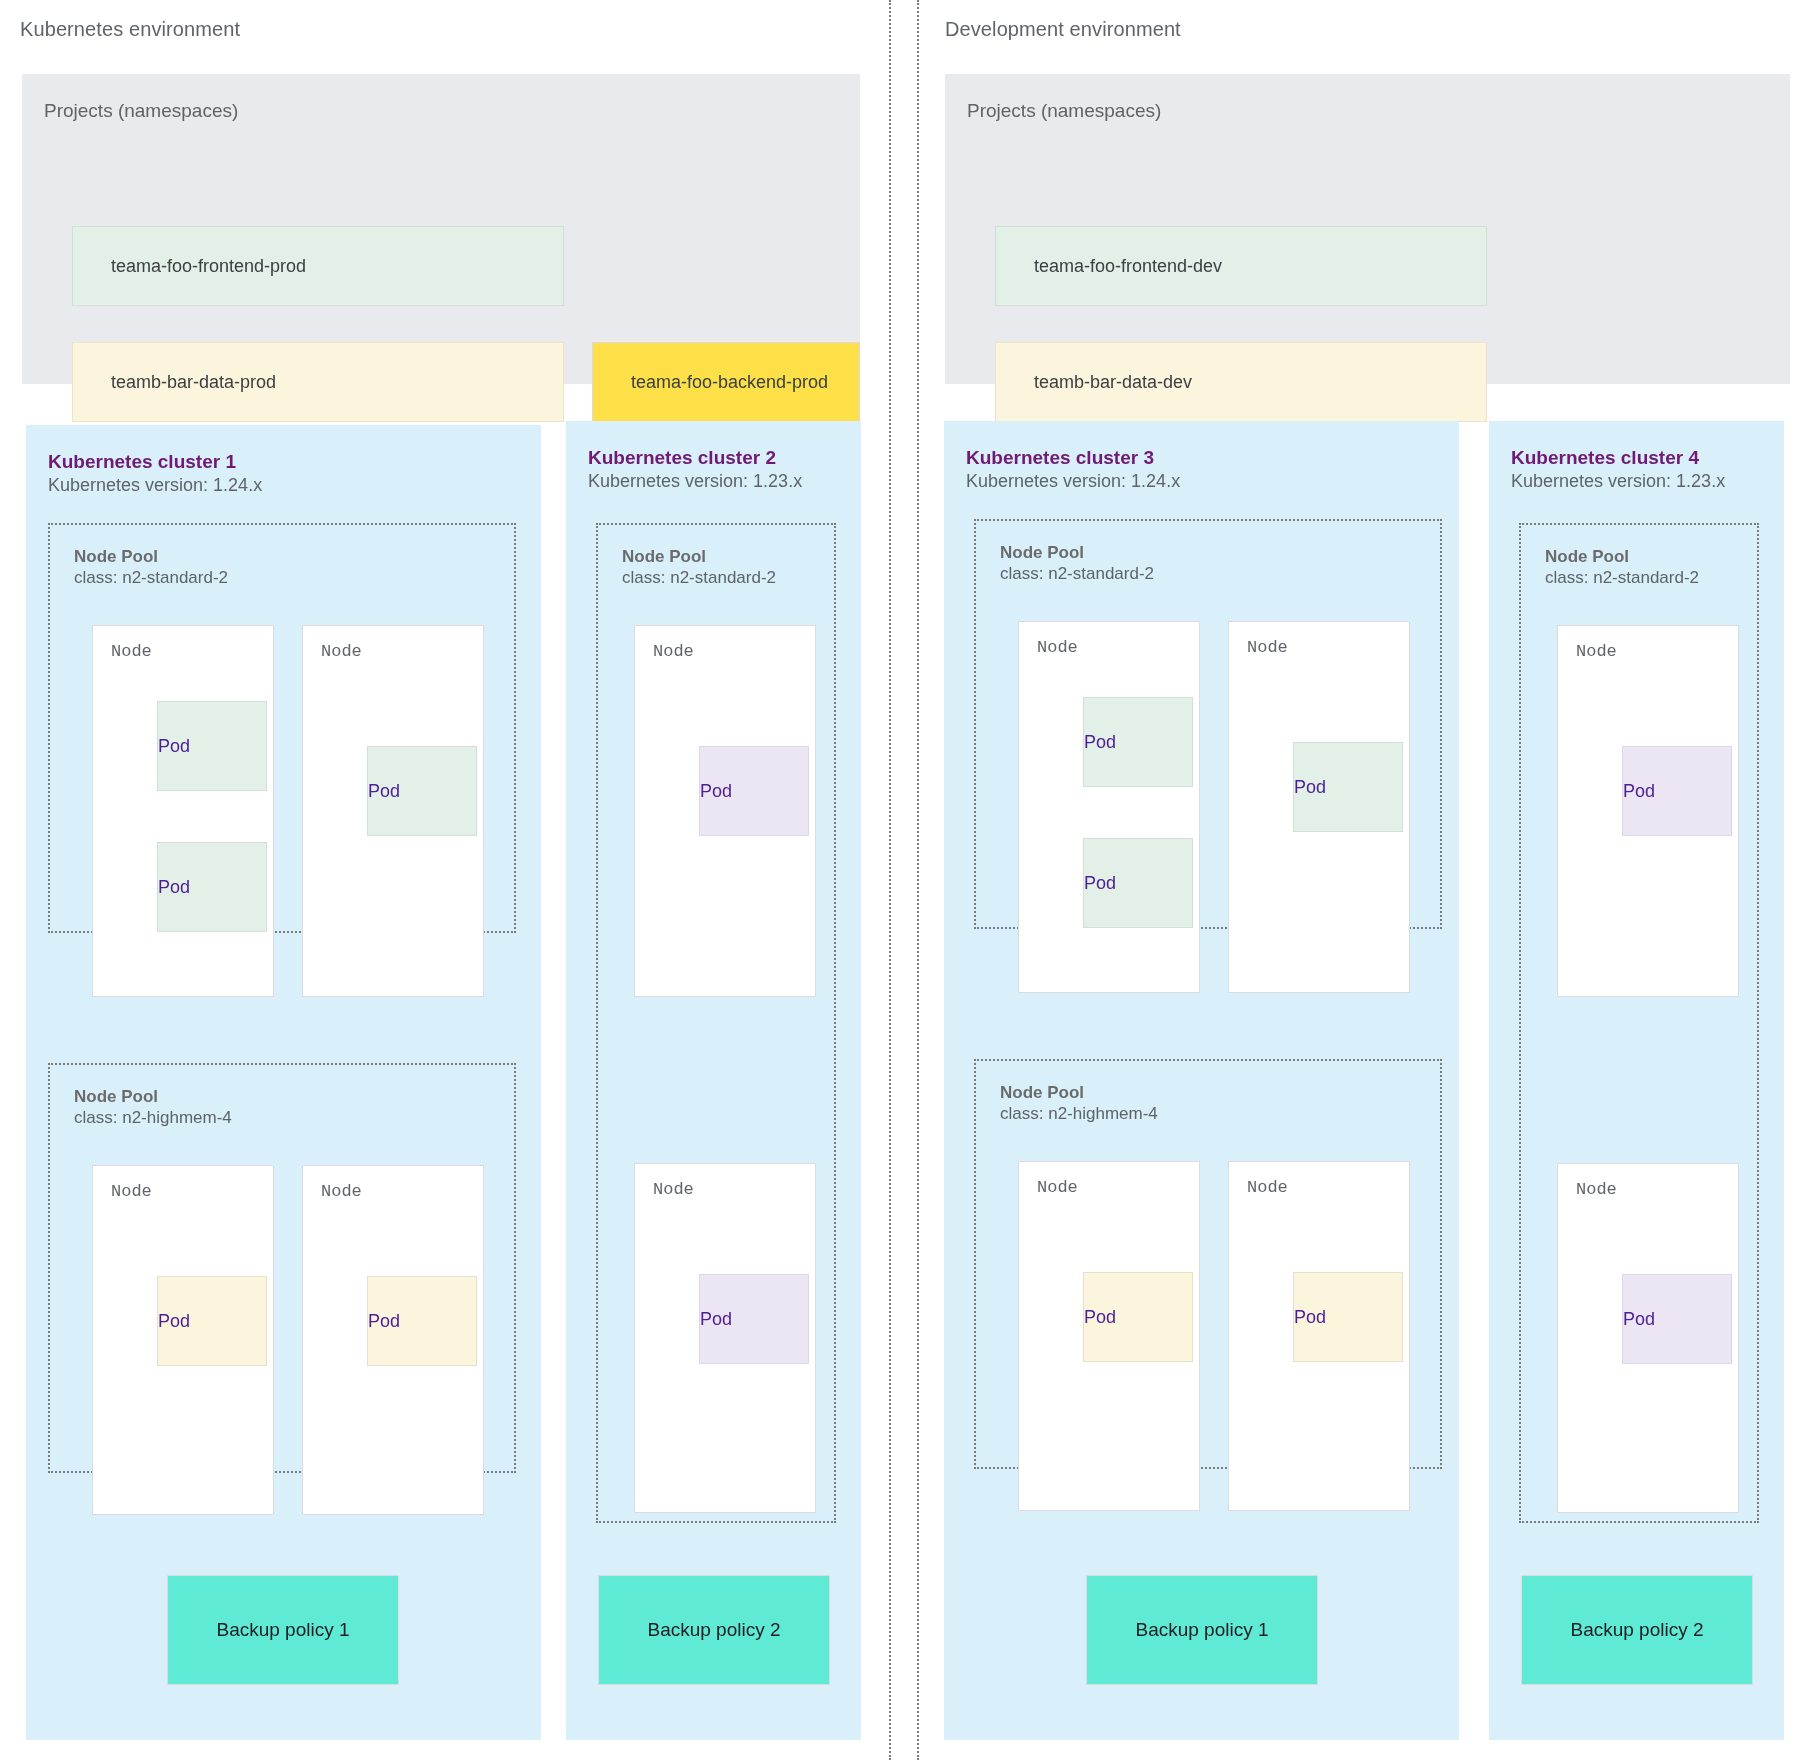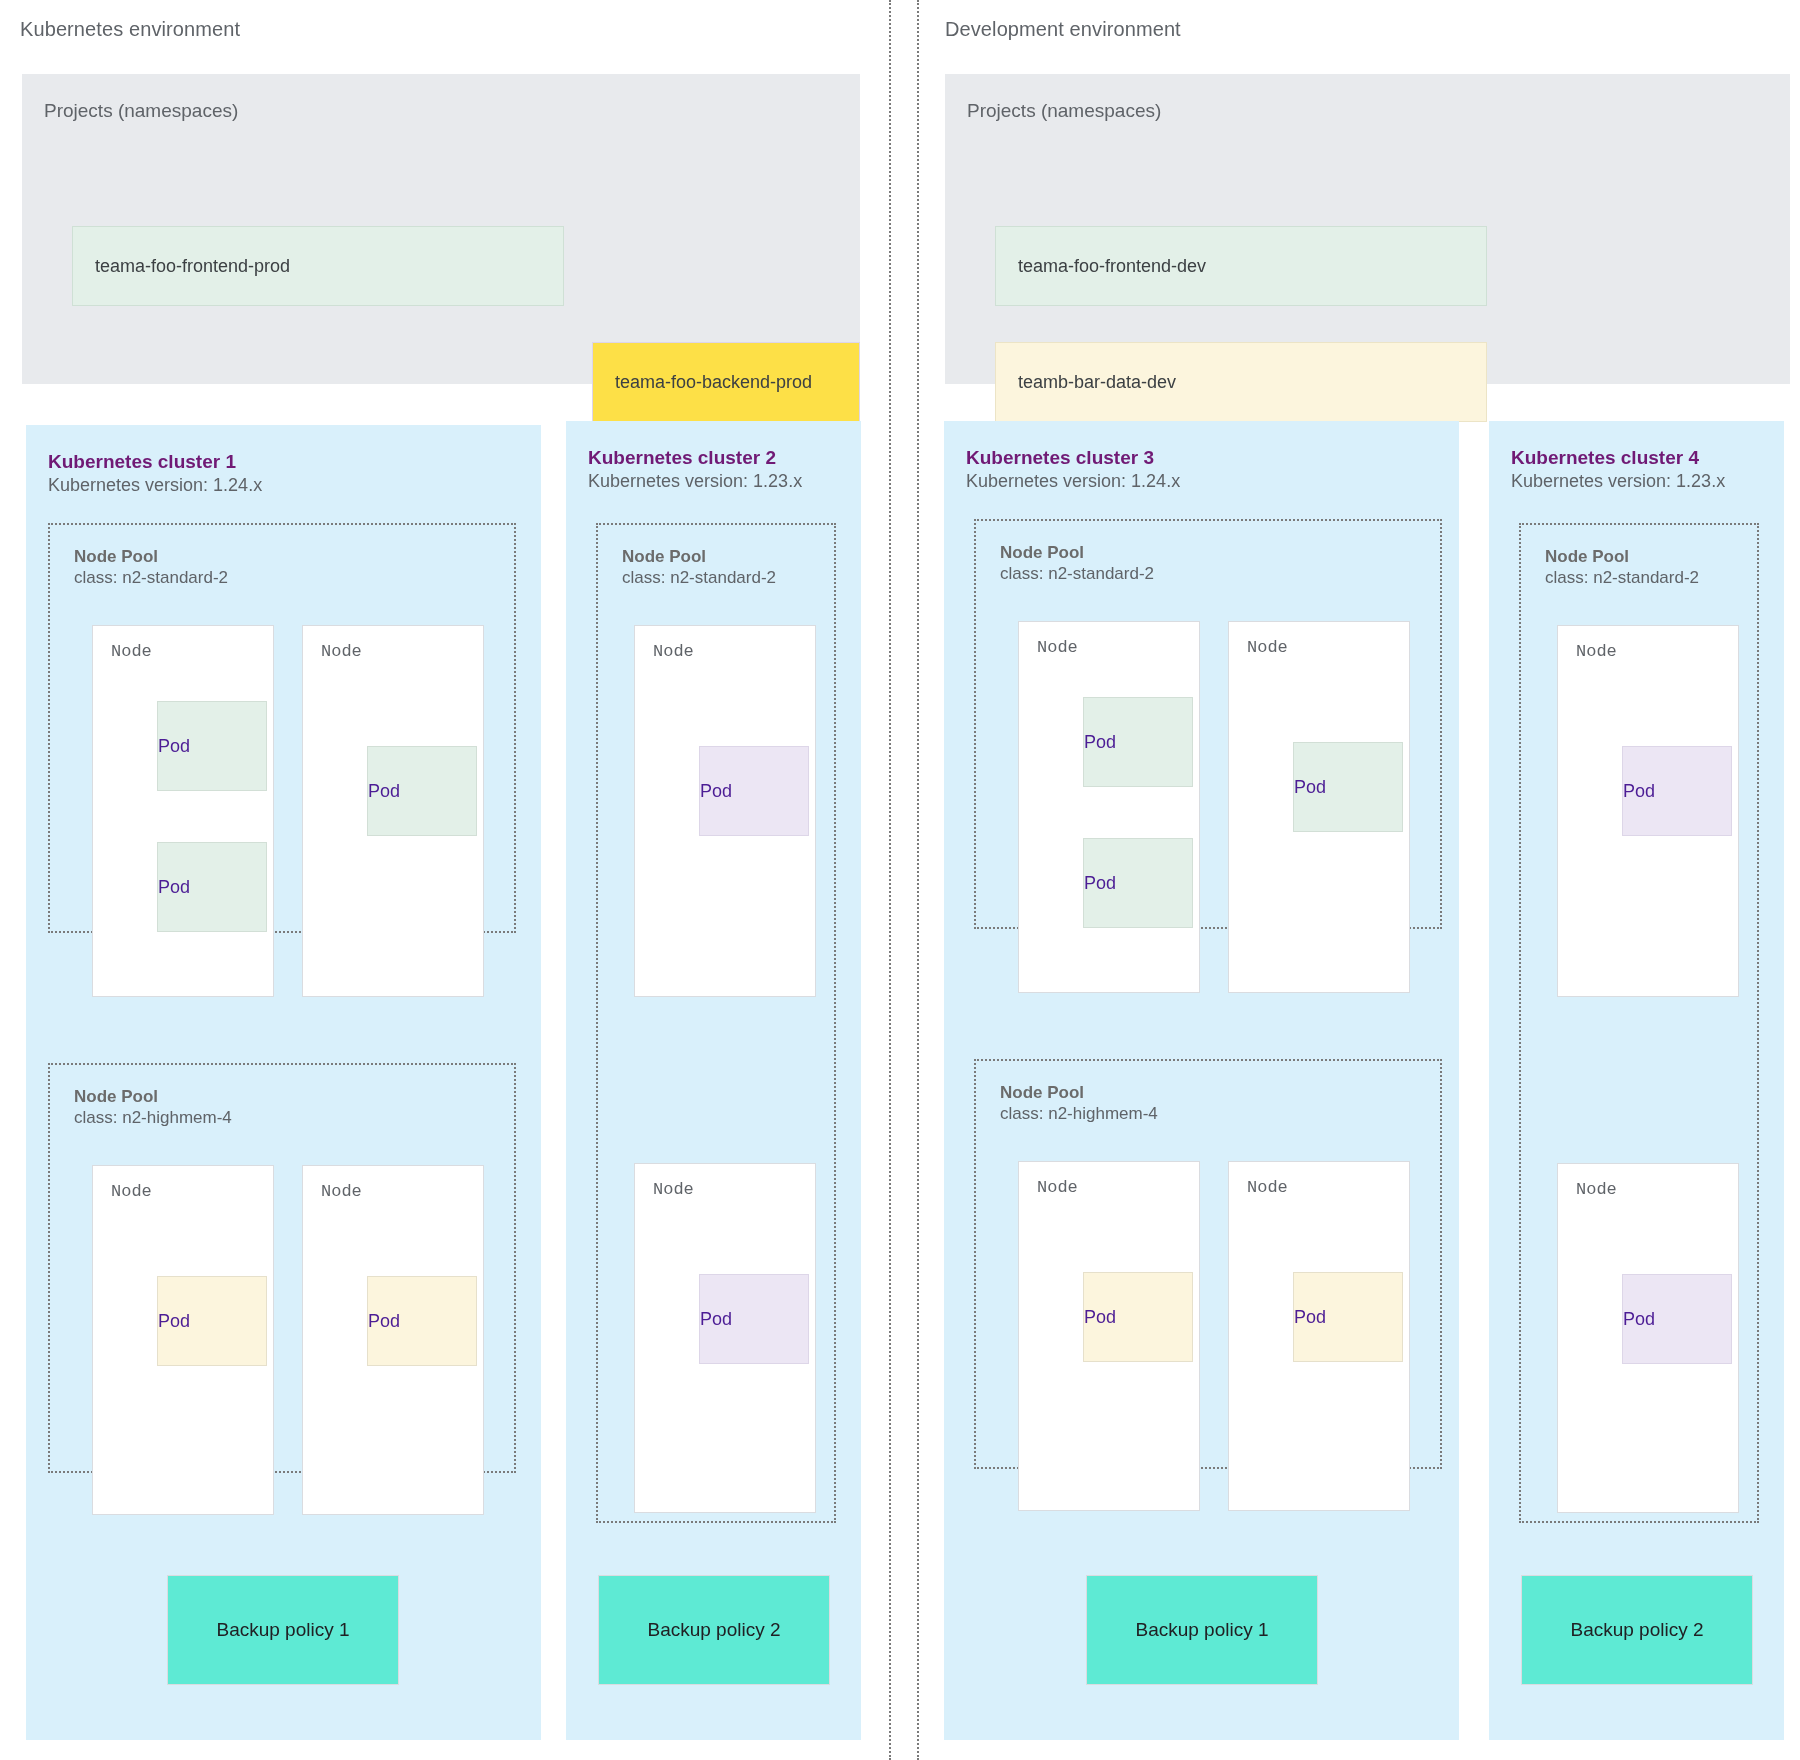--- a/index.html
+++ b/index.html
@@ -40,21 +40,21 @@
     left: 22px; top: 26px;
     font-size: 19px;
     color: #5f6368;
     white-space: nowrap;
   }
   .ns-box {
     position: absolute;
     border: 1px solid #d5d7d9;
     display: flex;
     align-items: center;
-    padding-left: 22px;
+    padding-left: 38px;
     font-size: 18px;
     color: #3c4043;
     white-space: nowrap;
   }
   .ns-green  { background: #e3f0e8; border-color: #cfe0d5; }
   .ns-yellow { background: #fcf5dd; border-color: #ece4c6; }
   .ns-purple { background: #fde047; border-color: #ddd5ea; }
 
   
   .cluster {
@@ -145,20 +145,23 @@
 
 <div id="stage">
     <div class="divider" style="left: 889px;"></div>
     <div class="divider" style="left: 917px;"></div>
     <div class="abs env-title" style="left: 20px; top: 18px;">Kubernetes environment</div>
     <div class="projects-panel" style="left: 22px; top: 74px; width: 838px; height: 310px;">
       <div class="projects-label">Projects (namespaces)</div>
       <div class="ns-box ns-green" style="left: 50px; top: 152px; width: 492px; height: 80px;">
         <span>teama-foo-frontend-prod</span>
       </div>
+      <div class="ns-box ns-yellow" style="left: 50px; top: 268px; width: 492px; height: 80px;">
+        <span>teamb-bar-data-prod</span>
+      </div>
       <div class="ns-box ns-purple" style="left: 570px; top: 268px; width: 268px; height: 80px;">
         <span>teama-foo-backend-prod</span>
       </div>
     </div>
     <div class="cluster" style="left: 26px; top: 425px; width: 515px; height: 1315px;">
       <div class="cluster-title">Kubernetes cluster 1</div>
       <div class="cluster-version">Kubernetes version: 1.24.x</div>
       <div class="nodepool" style="left: 22px; top: 98px; width: 468px; height: 410px;">
         <div class="np-title">Node Pool</div>
         <div class="np-class">class: n2-standard-2</div>

